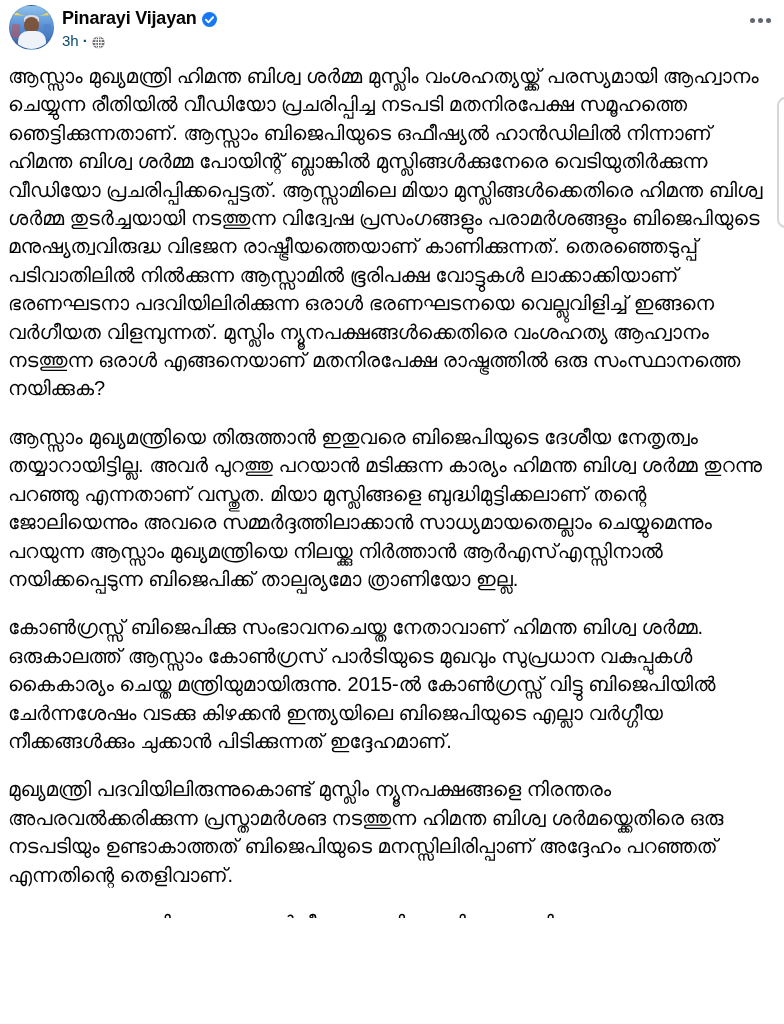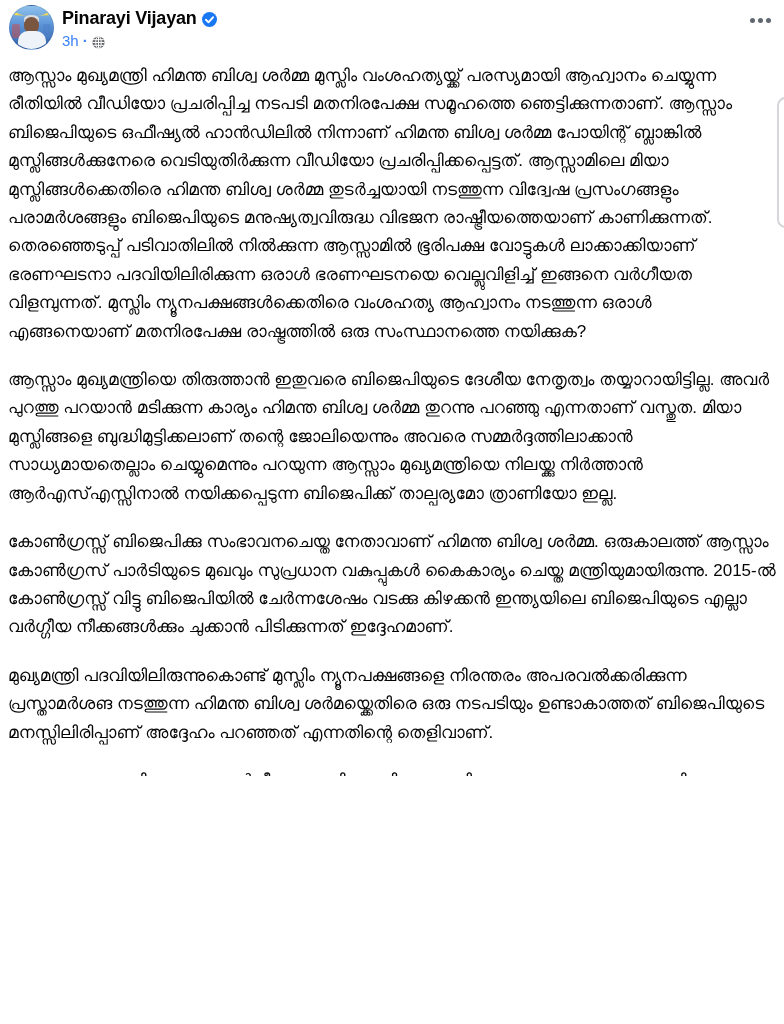--- a/index.html
+++ b/index.html
@@ -72,21 +72,21 @@
     color: #050505;
     letter-spacing: -0.2px;
     cursor: pointer;
   }
   .verified-badge { width: 15px; height: 15px; display: inline-block; margin-top: 2px; }
 
   .meta-row {
     display: flex; align-items: center; gap: 4px;
     margin-top: 3px;
     font-size: 15px;
-    color: #3b82f6;
+    color: #0c4a6e;
   }
   .meta-row .dot-sep { font-weight: 700; }
   .globe-icon { width: 13px; height: 13px; margin-top: 1px; }
 
   .options-button {
     position: absolute;
     top: 8px; right: 8px;
     width: 32px; height: 24px;
     display: flex; align-items: center; justify-content: center; gap: 3px;
     cursor: pointer;
@@ -94,21 +94,21 @@
   }
   .options-button i {
     width: 5px; height: 5px; border-radius: 50%;
     background: #606770; display: block;
   }
 
   
   .post-body {
     padding: 4px 8px 0 8px;
     color: #050505;
-    font-size: 17px;
+    font-size: 20px;
     line-height: 28.4px;
   }
   .post-body p { margin: 0 0 20px 0; }
   .post-body p.clipped {
     margin: 0;
     height: 9px;
     overflow: hidden;
   }
 
   

